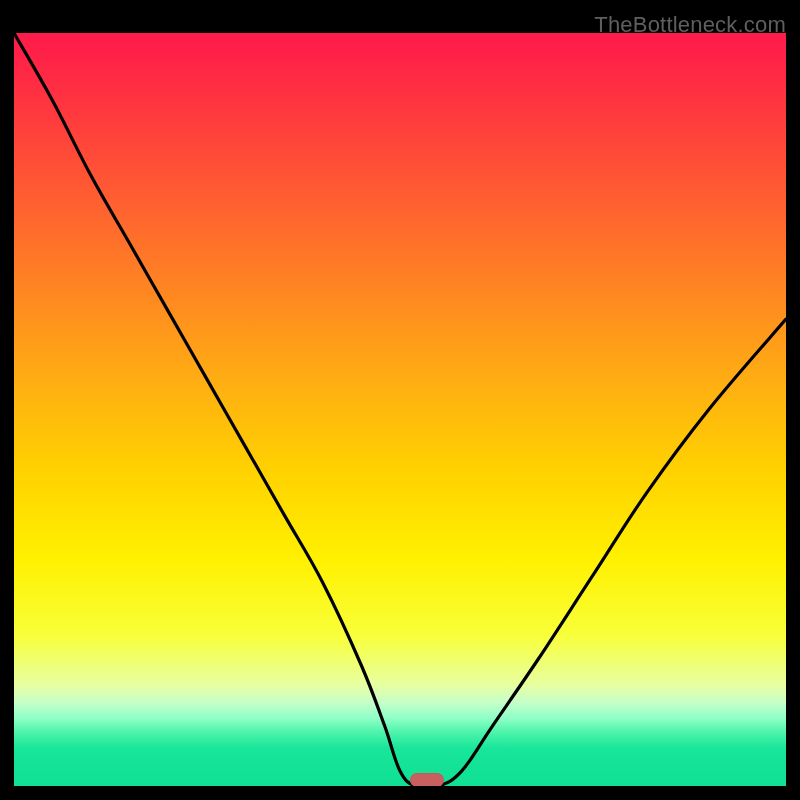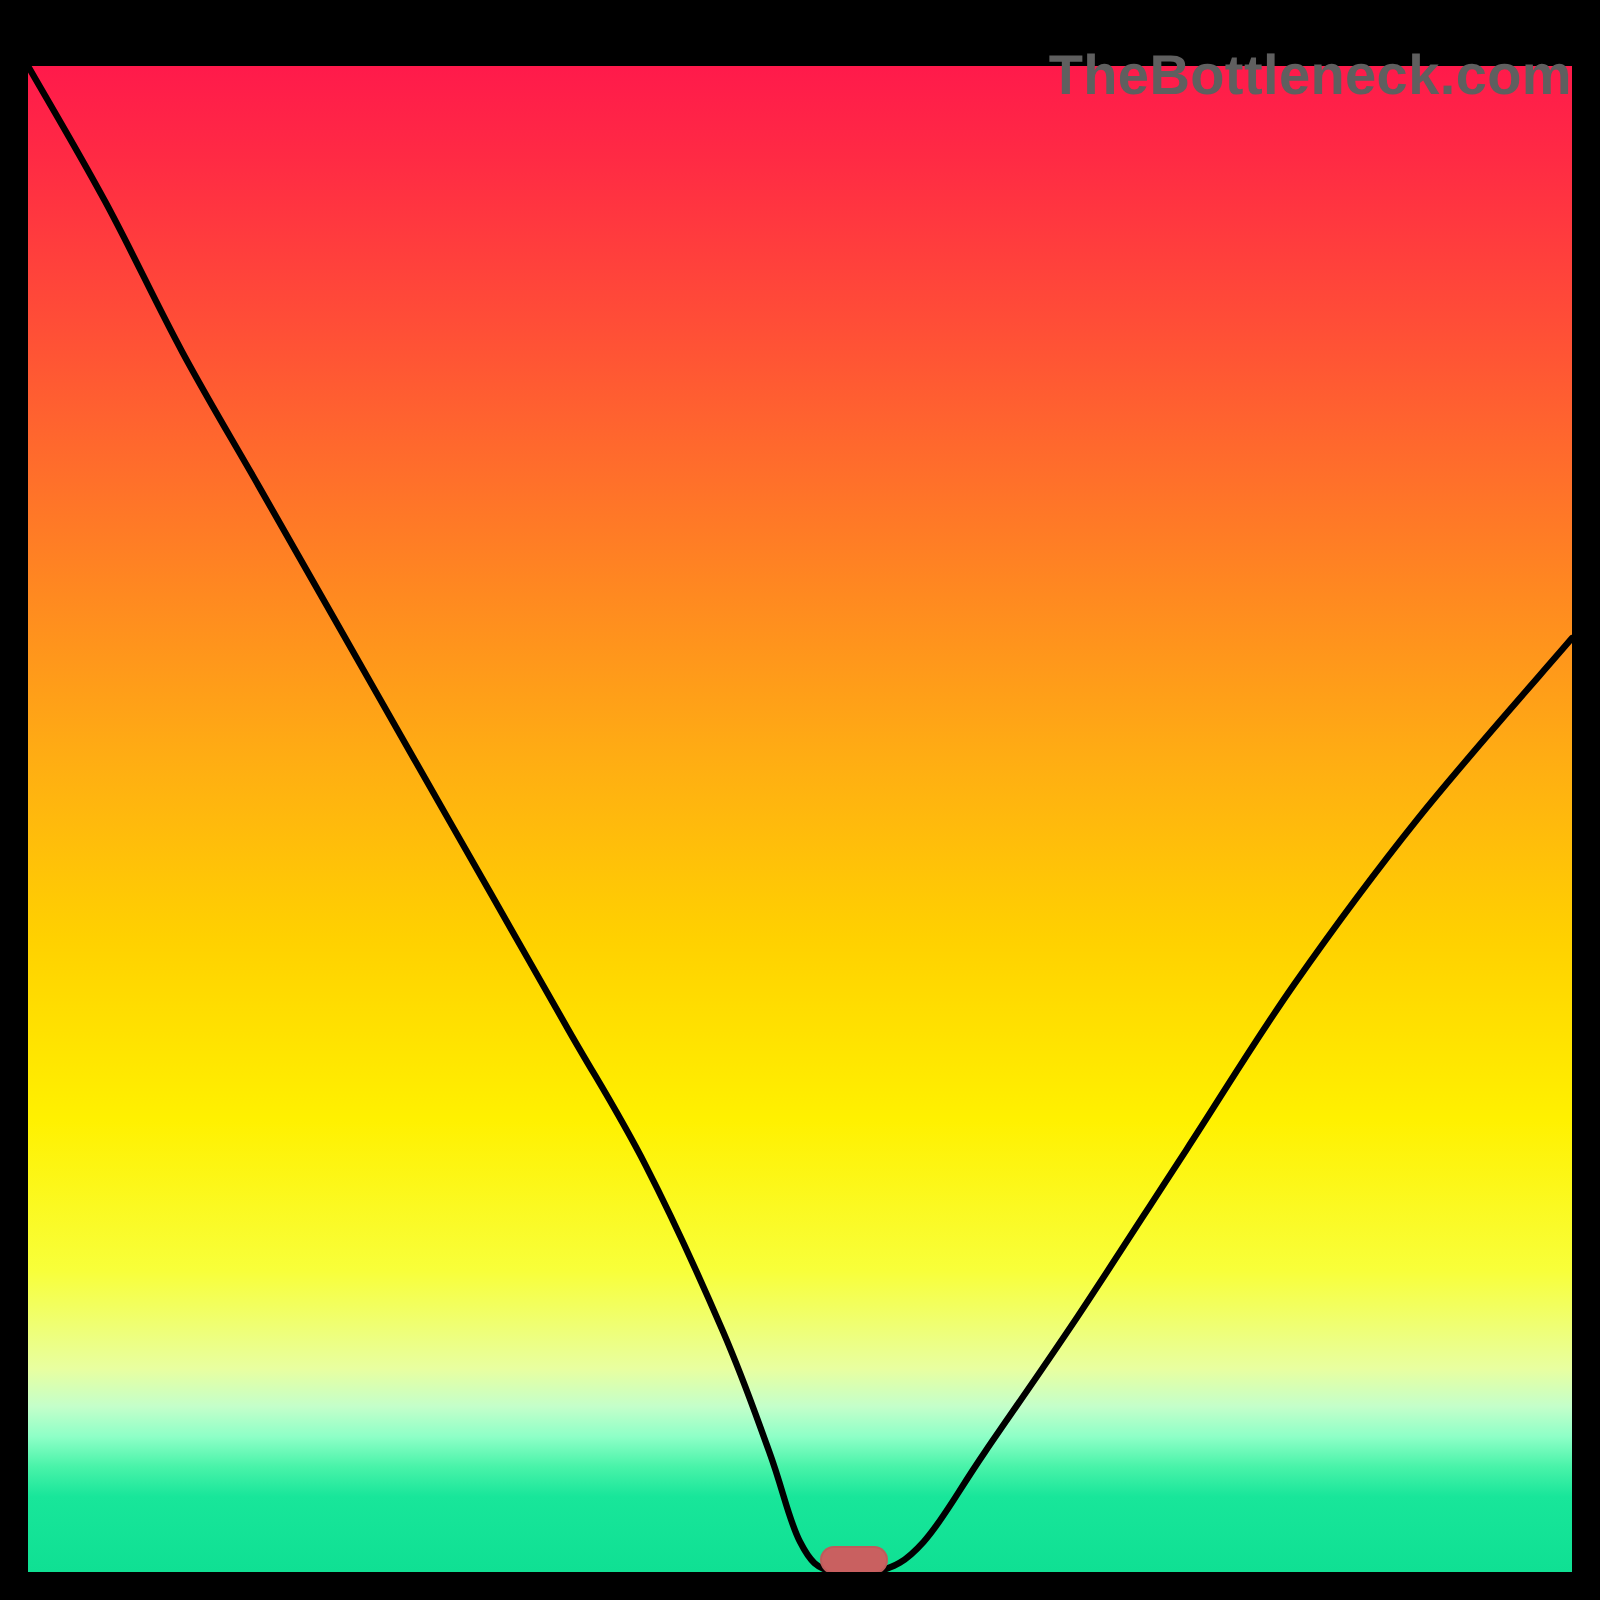--- a/index.html
+++ b/index.html
@@ -12,25 +12,25 @@
     overflow: hidden;
   }
   .frame {
     position: relative;
     width: 800px;
     height: 800px;
     background: #000;
   }
   .watermark {
     position: absolute;
-    top: 22px;
+    top: 12px;
     right: 14px;
     color: #5f5f5f;
-    font-size: 28px;
-    font-weight: 700;
+    font-size: 22px;
+    font-weight: 400;
     letter-spacing: 0.2px;
     z-index: 3;
   }
   .plot-area {
     position: absolute;
     left: 14px;
     top: 33px;
     width: 772px;
     height: 753px;
     overflow: hidden;

